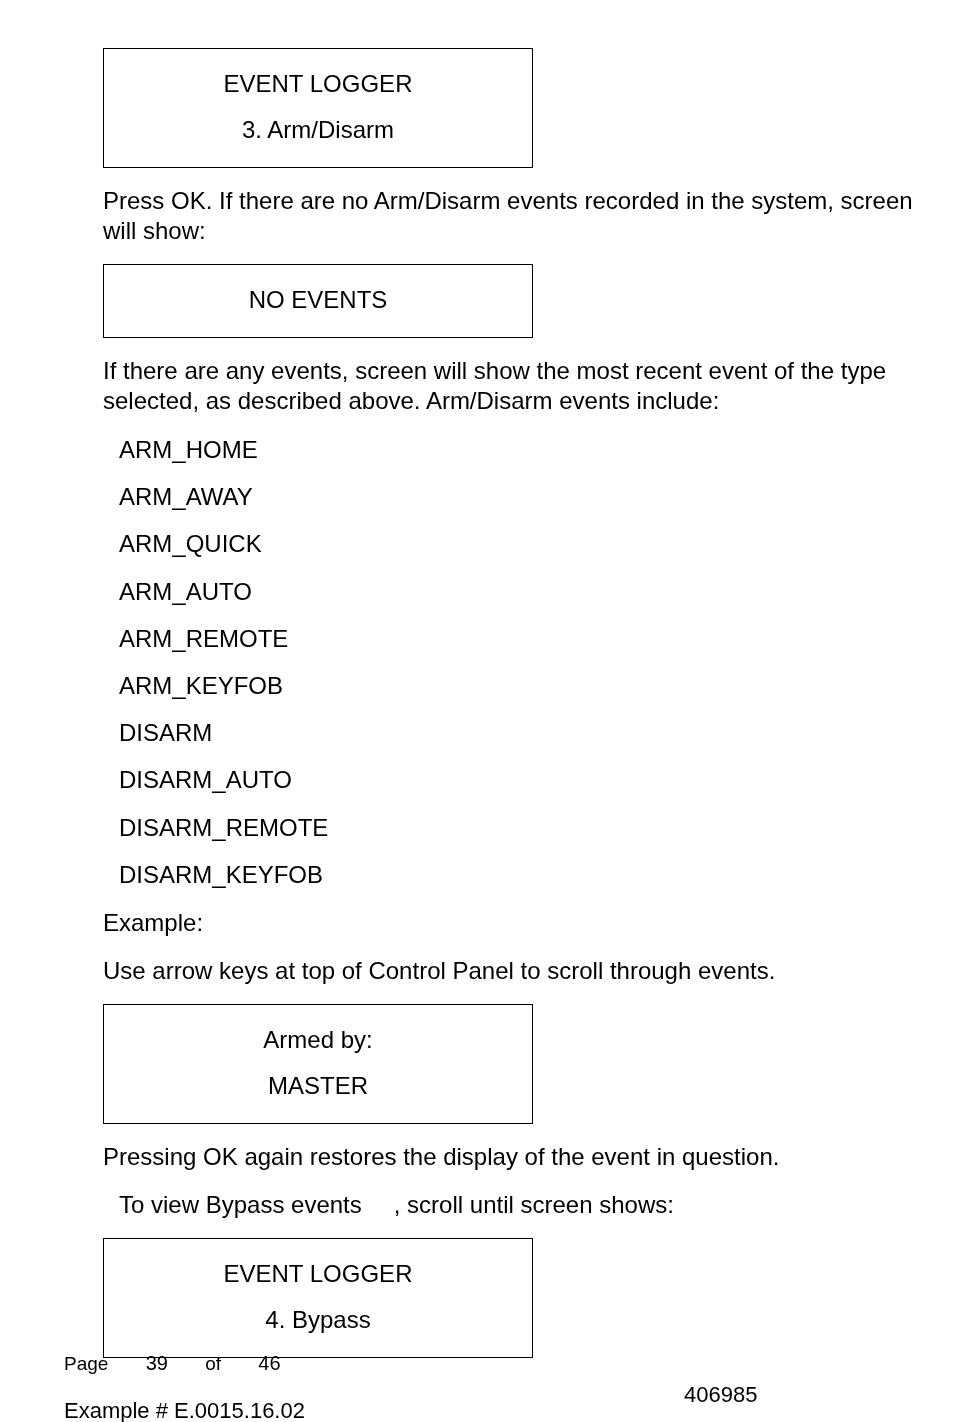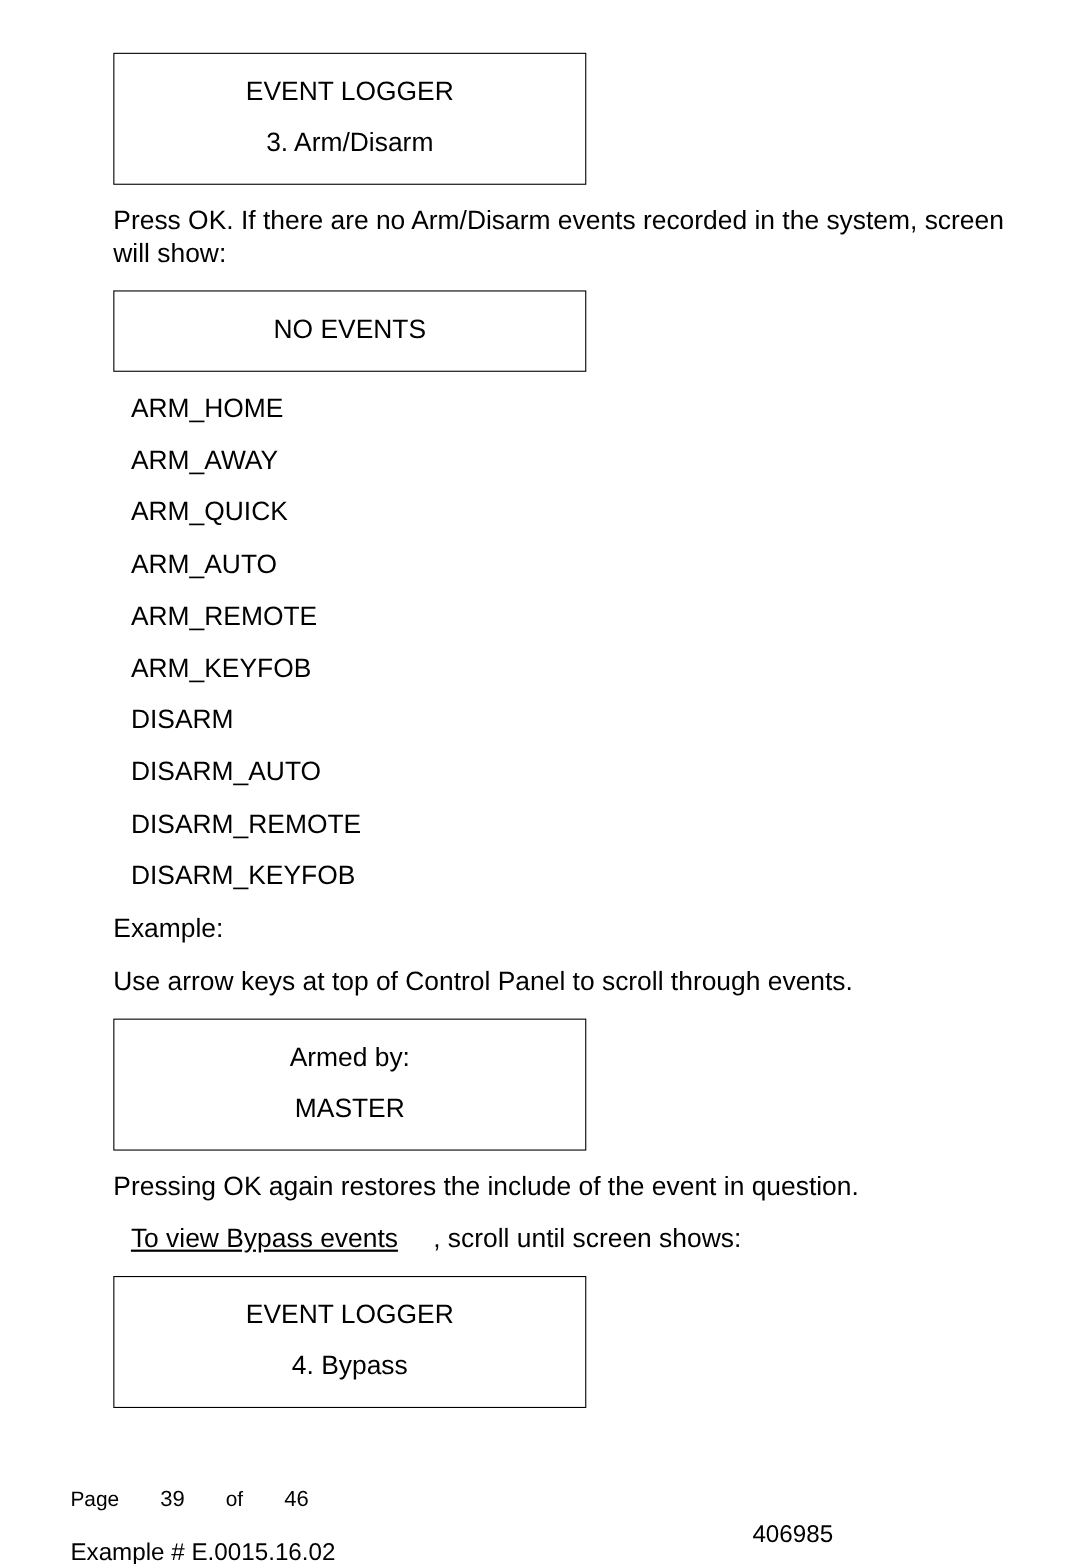--- a/index.html
+++ b/index.html
@@ -33,21 +33,20 @@
       min-height: 62px;
     }
     .para {
       margin: 18px 0;
     }
     .event-list {
       margin: 18px 0;
       line-height: 1.3;
     }
     .underline {
-      text-decoration: underline;
     }
     .footer-row1 {
       position: absolute;
       bottom: 62px;
       left: 0;
       font-size: 22px;
     }
     .footer-row2 {
       position: absolute;
       bottom: 14px;
@@ -77,20 +76,21 @@
     <div>EVENT LOGGER</div>
     <div>3. Arm/Disarm</div>
   </div>
 
   <p class="para">Press OK. If there are no Arm/Disarm events recorded in the system, screen will show:</p>
 
   <div class="display-box tall">
     <div>NO EVENTS</div>
   </div>
 
+  <p class="para">If there are any events, screen will show the most recent event of the type selected, as described above. Arm/Disarm events include:</p>
 
   <div class="event-list">
     <div>ARM_HOME</div>
     <div>ARM_AWAY</div>
     <div>ARM_QUICK</div>
     <div>ARM_AUTO</div>
     <div>ARM_REMOTE</div>
     <div>ARM_KEYFOB</div>
     <div>DISARM</div>
     <div>DISARM_AUTO</div>
@@ -102,21 +102,21 @@
 
 
   <p class="para">Use arrow keys at top of Control Panel to scroll through events.</p>
 
 
   <div class="display-box">
     <div>Armed by:</div>
     <div>MASTER</div>
   </div>
 
-  <p class="para">Pressing OK again restores the include of the event in question.</p>
+  <p class="para">Pressing OK again restores the display of the event in question.</p>
 
   <p class="para">
     <span class="underline">To view Bypass events</span><span>, scroll until screen shows:</span>
   </p>
 
   <div class="display-box">
     <div>EVENT LOGGER</div>
     <div>4. Bypass</div>
   </div>
 

